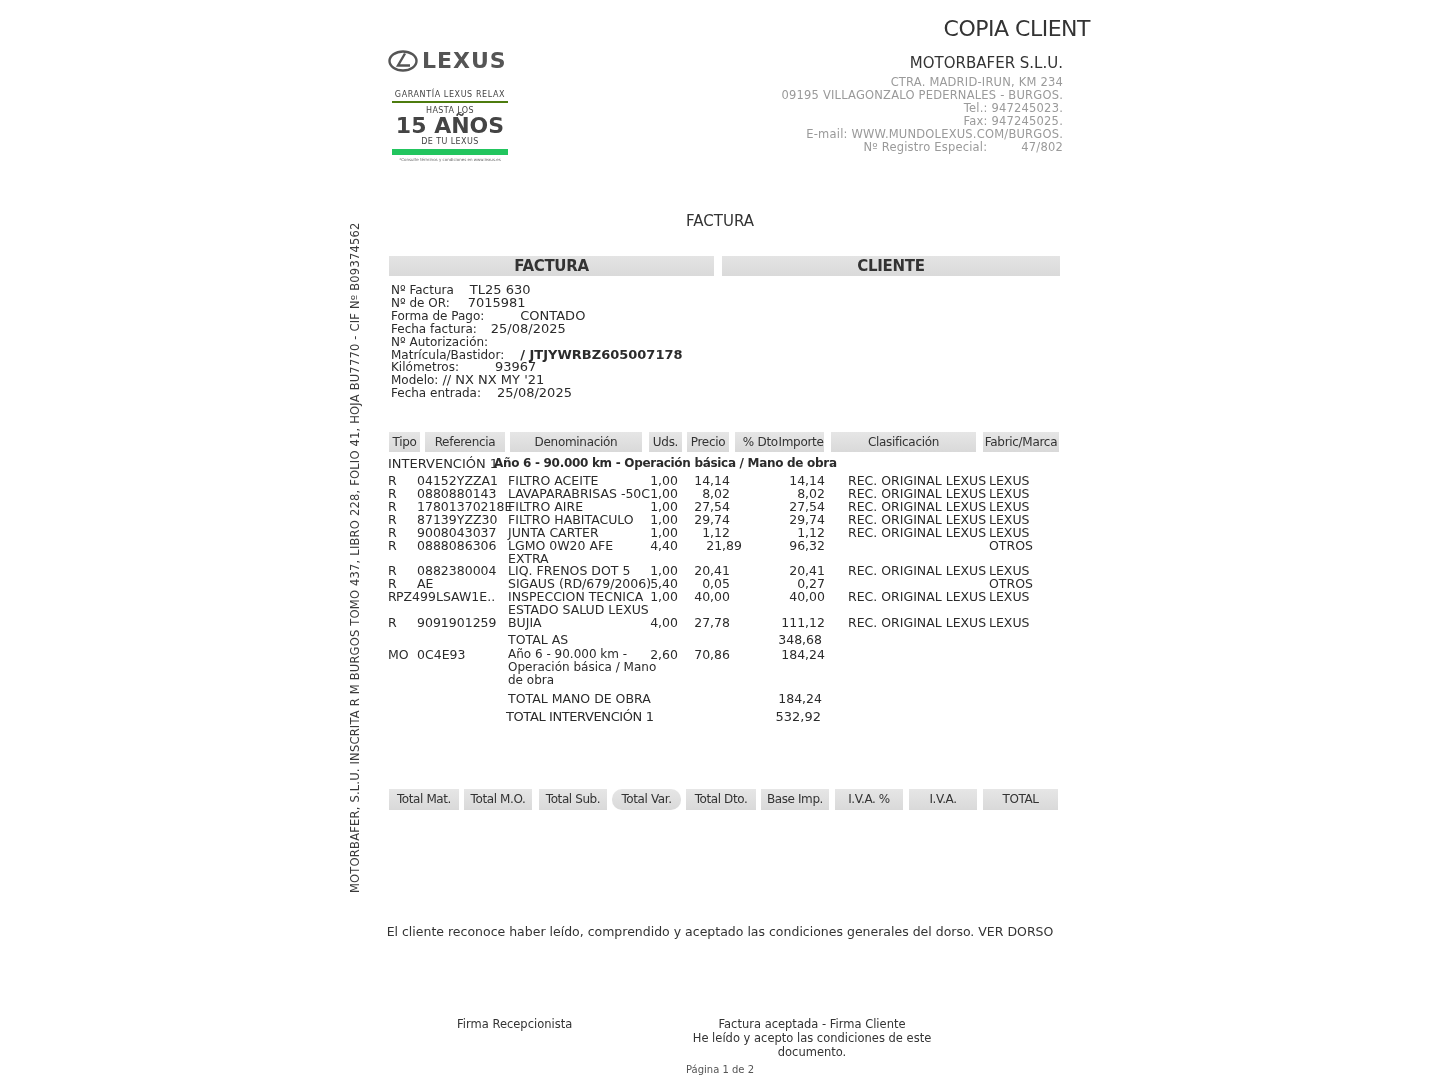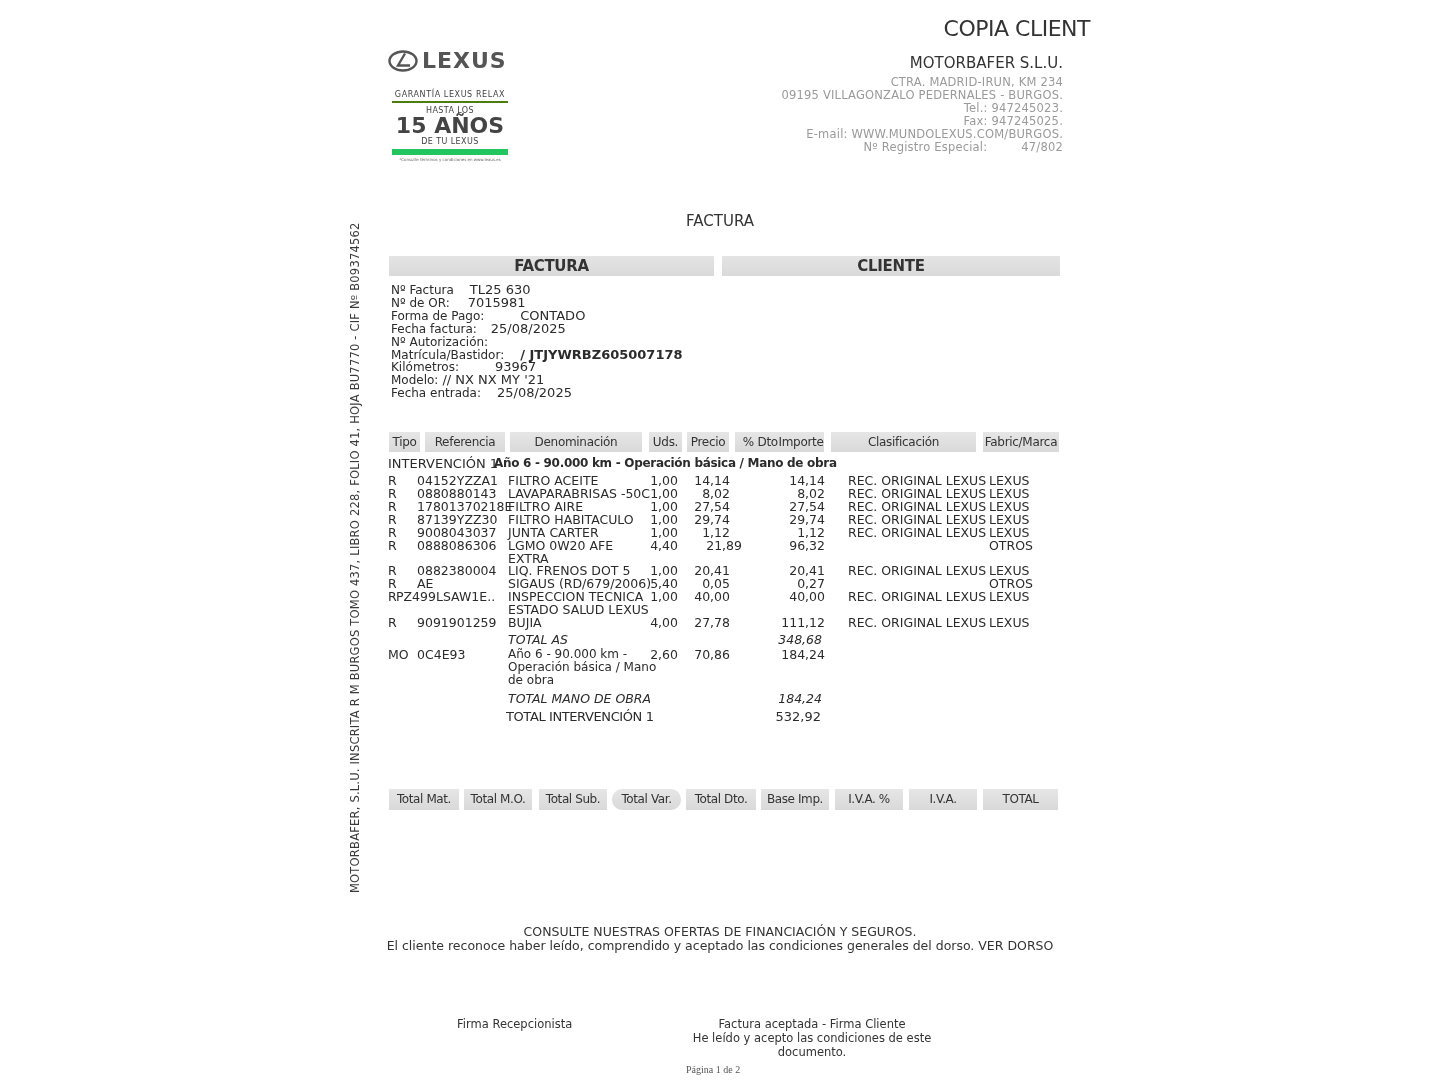--- a/index.html
+++ b/index.html
@@ -56,33 +56,33 @@
     .th {
       position: absolute; top: 432px; height: 20px; background: linear-gradient(#e6e6e6, #d9d9d9);
       font-size: 12px; color: #333; line-height: 20px; text-align: center; letter-spacing: -0.3px;
     }
 
     
     .tbody { position: absolute; left: 0; top: 0; width: 1440px; }
     .row { position: absolute; font-size: 12.5px; color: #2b2b2b; line-height: 13px; white-space: nowrap; }
     .c { position: absolute; }
     .r { text-align: right; }
-    .it { font-style: italic; }
+    .it { }
     .bd { font-weight: bold; }
 
     
     .tt {
       position: absolute; top: 789px; height: 21px; background: linear-gradient(#e6e6e6, #d9d9d9);
       font-size: 12px; color: #333; line-height: 21px; text-align: center; letter-spacing: -0.4px;
     }
 
     .footer1 { left: 0; width: 1440px; top: 925px; text-align: center; font-size: 12.5px; color: #333; line-height: 14px; }
     .sign-left { left: 457px; top: 1017px; font-size: 11.5px; color: #333; }
     .sign-right { left: 672px; top: 1017px; width: 280px; text-align: center; font-size: 11.5px; color: #333; line-height: 14px; }
-    .page-num { left: 686px; top: 1064px; font-size: 10px; color: #555; font-family: Liberation Serif, serif; }
+    .page-num { left: 686px; top: 1064px; font-size: 10px; color: #555; }
   </style>
 </head>
 <body>
 
 <div class="side-text">MOTORBAFER, S.L.U. INSCRITA R M BURGOS TOMO 437, LIBRO 228, FOLIO 41, HOJA BU7770 - CIF Nº B09374562</div>
 
 <div class="abs logo">
   <div class="logo-mark">
     <svg width="30" height="22" viewBox="0 0 30 22">
       <ellipse cx="15" cy="11" rx="13.5" ry="9.5" fill="none" stroke="#555" stroke-width="2.4"></ellipse>
@@ -316,21 +316,20 @@
 <div class="tt" style="left:464px;width:68px;">Total M.O.</div>
 <div class="tt" style="left:539px;width:68px;">Total Sub.</div>
 <div class="tt" style="left:612px;width:69px;border-radius:10px;">Total Var.</div>
 <div class="tt" style="left:686px;width:70px;">Total Dto.</div>
 <div class="tt" style="left:761px;width:68px;">Base Imp.</div>
 <div class="tt" style="left:835px;width:68px;">I.V.A. %</div>
 <div class="tt" style="left:909px;width:68px;">I.V.A.</div>
 <div class="tt" style="left:983px;width:75px;">TOTAL</div>
 
 <div class="abs footer1">
-  <div>CONSULTE NUESTRAS OFERTAS DE FINANCIACIÓN Y SEGUROS.</div>
   <div>El cliente reconoce haber leído, comprendido y aceptado las condiciones generales del dorso. VER DORSO</div>
 </div>
 <div class="abs sign-left">Firma Recepcionista</div>
 <div class="abs sign-right">
   <div>Factura aceptada - Firma Cliente</div>
   <div>He leído y acepto las condiciones de este documento.</div>
 </div>
 <div class="abs page-num">Página 1 de 2</div>
 
 </body></html>

